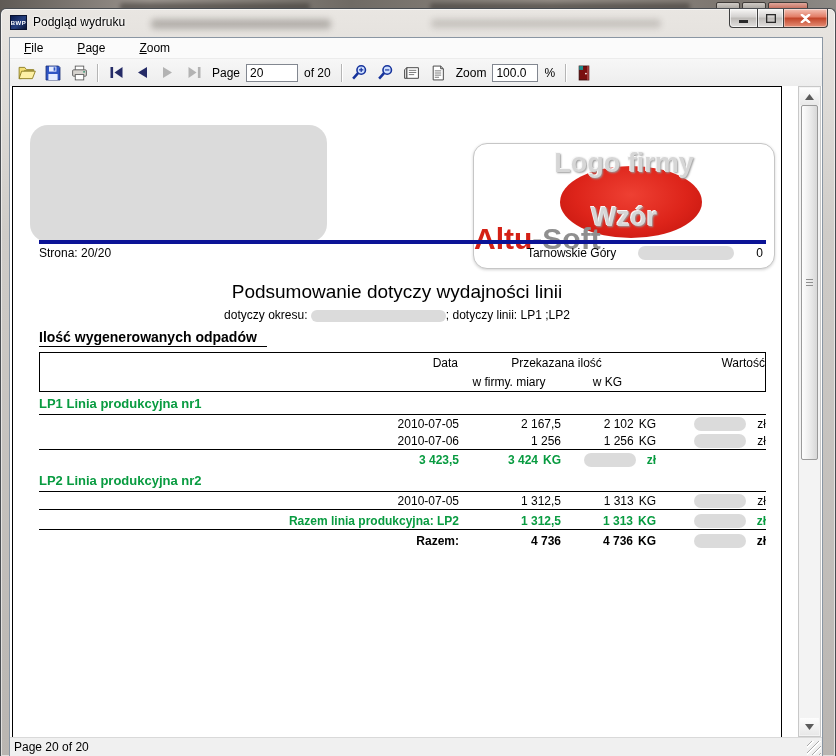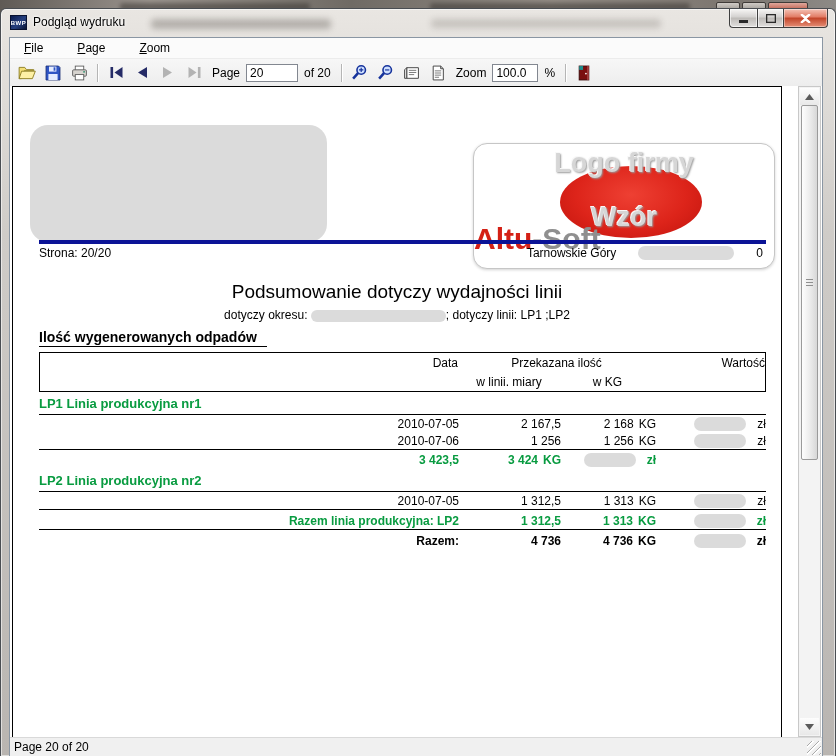--- a/index.html
+++ b/index.html
@@ -308,34 +308,34 @@
               <div class="thead">
                 <div class="trow">
                   <div class="cell"></div>
                   <div class="cell r">Data</div>
                   <div class="cell qty-group">Przekazana ilość</div>
                   <div class="cell r">Wartość</div>
                 </div>
                 <div class="trow">
                   <div class="cell"></div>
                     <div class="cell"></div>
-                  <div class="cell c">w linii. miary</div>
+                  <div class="cell c">w firmy. miary</div>
                   <div class="cell c">w KG</div>
                   <div class="cell"></div>
                 </div>
               </div>
 
               <div class="gname">LP1 Linia produkcyjna nr1</div>
               <div class="rule"></div>
               <div class="trow drow">
                 <div class="cell"></div>
                 <div class="cell r">2010-07-05</div>
                 <div class="cell r">2 167,5</div>
                 <div class="cell kgc">
-                    <span>2 168</span>
+                    <span>2 102</span>
                     <span class="kgu">KG</span>
                   </div>
                 <div class="cell valc">
                     <span class="blob vblob"></span>
                     <span class="currency">zł</span>
                   </div>
               </div>
               <div class="trow drow">
                 <div class="cell"></div>
                 <div class="cell r">2010-07-06</div>

